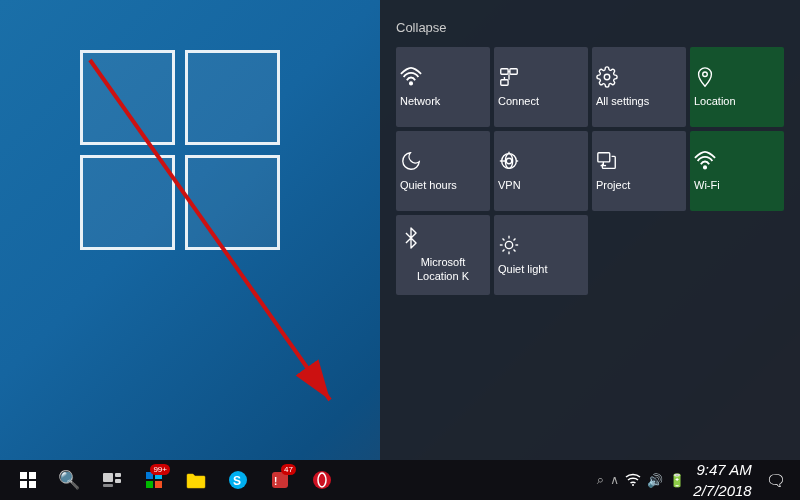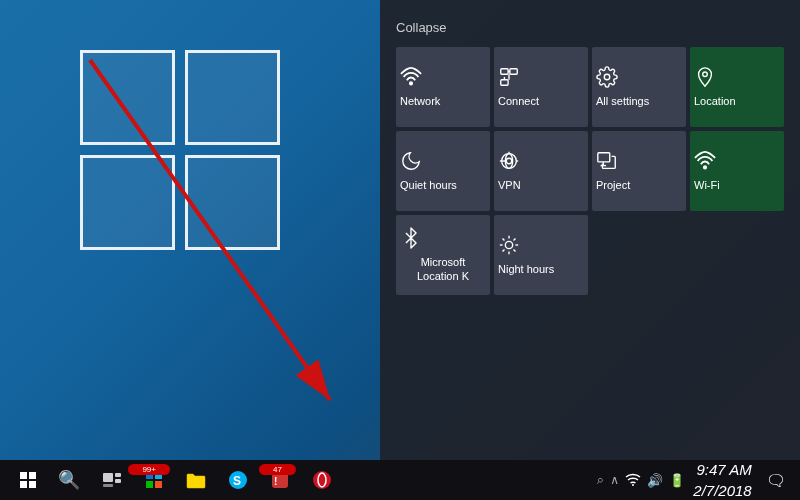--- a/index.html
+++ b/index.html
@@ -154,21 +154,21 @@
     }
 
     .taskbar-item .badge {
       position: absolute;
       top: 4px;
       right: 4px;
       background: #c00;
       color: #fff;
       font-size: 8px;
       border-radius: 8px;
-      padding: 1px 14px;
+      padding: 1px 3px;
       min-width: 14px;
       text-align: center;
     }
 
     .taskbar-right {
       display: flex;
       align-items: center;
       gap: 4px;
       color: #fff;
       font-size: 11px;
@@ -352,21 +352,21 @@
           <line x1="12" y1="2" x2="12" y2="5" stroke="#fff" stroke-width="1.5"></line>
           <line x1="12" y1="19" x2="12" y2="22" stroke="#fff" stroke-width="1.5"></line>
           <line x1="2" y1="12" x2="5" y2="12" stroke="#fff" stroke-width="1.5"></line>
           <line x1="19" y1="12" x2="22" y2="12" stroke="#fff" stroke-width="1.5"></line>
           <line x1="4.93" y1="4.93" x2="7.05" y2="7.05" stroke="#fff" stroke-width="1.5"></line>
           <line x1="16.95" y1="16.95" x2="19.07" y2="19.07" stroke="#fff" stroke-width="1.5"></line>
           <line x1="4.93" y1="19.07" x2="7.05" y2="16.95" stroke="#fff" stroke-width="1.5"></line>
           <line x1="16.95" y1="7.05" x2="19.07" y2="4.93" stroke="#fff" stroke-width="1.5"></line>
         </svg>
       </div>
-      <div class="tile-label">Night hours</div>
+      <div class="tile-label">Quiet light</div>
     </div>
 
   </div>
 </div>
 
 <div class="taskbar">
   <div class="taskbar-left">
 
     <div class="taskbar-item">
       <svg width="18" height="18" viewBox="0 0 18 18" fill="none" xmlns="http://www.w3.org/2000/svg">

